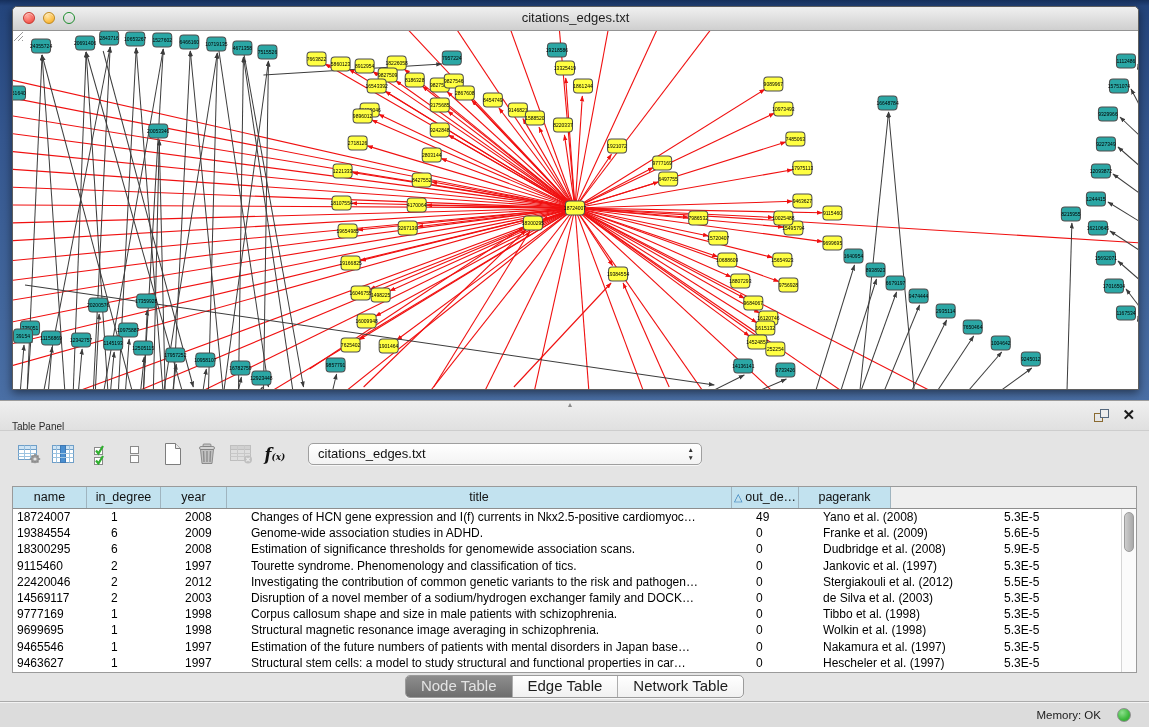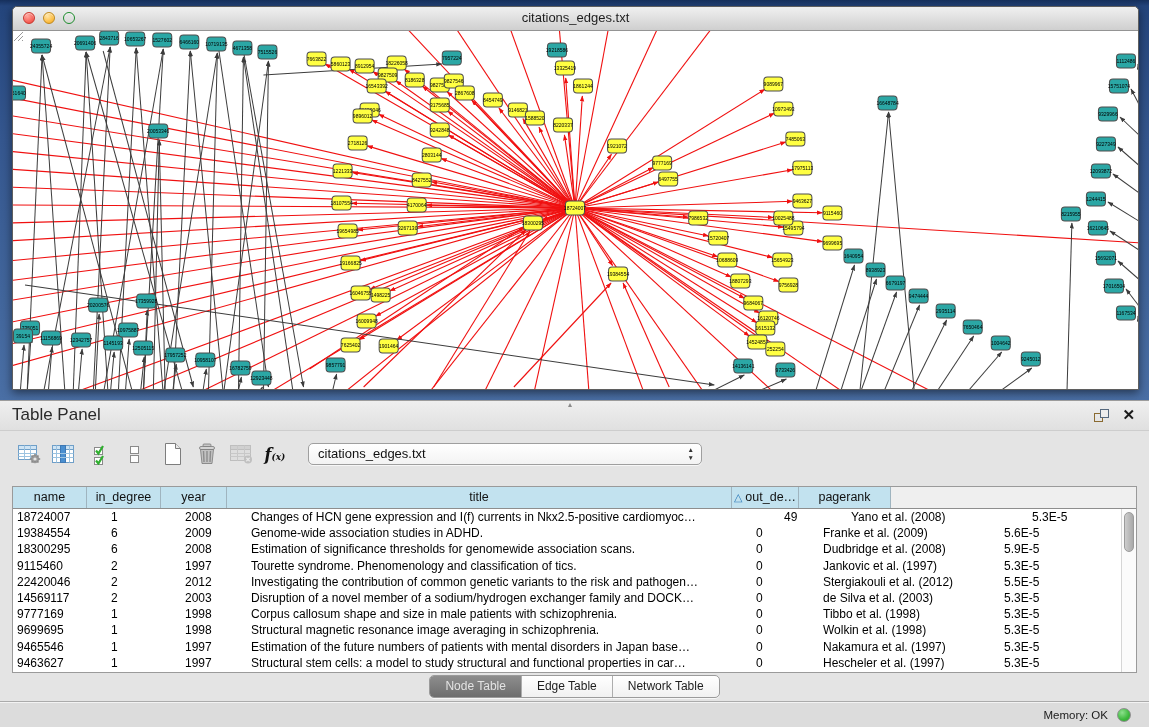--- a/index.html
+++ b/index.html
@@ -13,21 +13,21 @@
   .light.red{background:radial-gradient(circle at 35% 30%,#ffa79e,#f75f57 65%,#da3d33);border:1px solid #c8372e;box-sizing:border-box;}
   .light.yellow{background:radial-gradient(circle at 35% 30%,#ffe6a8,#fdbc40 65%,#df9c23);border:1px solid #c08a1e;box-sizing:border-box;}
   .light.green{background:radial-gradient(circle at 35% 30%,#b2f0b2,#35c649 65%,#23a334;border:1px solid #1d8c2c);border:1px solid #1d8c2c;box-sizing:border-box;}
   .win-title{text-align:center;font-size:13px;color:#1e1e1e;line-height:22px;}
   .graph-area{position:absolute;left:0;top:24px;right:0;bottom:0;background:#fff;overflow:hidden;}
   .graph-area svg{display:block;width:100%;height:100%;}
   .grip{position:absolute;right:1px;bottom:1px;}
   
   .table-panel{position:absolute;top:400px;left:0;width:1149px;height:327px;background:#e4e4e4;border-top:1px solid #9c9c9c;}
   .panel-header{position:relative;height:29px;background:linear-gradient(#efefef,#e0e0e0);border-bottom:1px solid #cdcdcd;}
-  .panel-title{position:absolute;left:12px;top:0;line-height:28px;font-size:17px;color:#2a2a2a;}
+  .panel-title{position:absolute;left:12px;top:12px;line-height:28px;font-size:10px;color:#2a2a2a;}
   .splitter{position:absolute;left:568px;top:1px;width:14px;height:5px;color:#8a8a8a;font-size:8px;line-height:5px;}
   .hdr-icons{position:absolute;right:14px;top:5px;display:flex;gap:12px;align-items:center;}
   .close-x{font-size:15px;font-weight:bold;color:#1a1a1a;line-height:18px;cursor:default;}
   .toolbar{position:absolute;top:37px;left:16px;height:32px;display:flex;align-items:center;}
   .tbtn{width:26px;height:26px;display:flex;align-items:center;justify-content:center;margin-right:8px;background:transparent;border:0;padding:0;}
   .tbtn.gap{margin-right:12px;}
   .fx{font-family:"DejaVu Serif",serif;font-style:italic;font-weight:bold;font-size:16px;color:#111;}
   .fx small{font-size:9px;font-weight:bold;}
   .combo{position:relative;margin-left:12px;width:383px;height:20px;background:linear-gradient(#ffffff,#f3f3f3);border:1px solid #9f9f9f;border-radius:5px;font-size:13px;line-height:20px;padding-left:9px;color:#111;box-shadow:0 1px 0 rgba(255,255,255,.7);}
   .combo .arrows{position:absolute;right:7px;top:2px;font-size:6.5px;line-height:7.5px;color:#333;text-align:center;}
@@ -38,26 +38,26 @@
   .th .tri{color:#2e7ab8;font-size:11px;margin-right:3px;}
   .th.spacer{background:#efefef;border-right:none;flex:1;}
   .tbody{position:absolute;top:22px;left:0;right:16px;bottom:0;}
   .tr{display:flex;height:16.2px;}
   .td{box-sizing:border-box;font-size:12px;line-height:16px;padding:0 4px;white-space:nowrap;overflow:hidden;color:#000;}
   .vscroll{position:absolute;top:22px;right:0;bottom:0;width:15px;background:#fbfbfb;border-left:1px solid #d6d6d6;box-sizing:border-box;}
   .vthumb{position:absolute;top:3px;left:2px;width:10px;height:40px;border-radius:6px;background:linear-gradient(90deg,#cdcdcd,#a9a9a9);border:1px solid #9b9b9b;box-sizing:border-box;}
   
   .tabs-row{position:absolute;top:274px;left:0;width:100%;display:flex;justify-content:center;}
   .tabbar{display:flex;height:21px;border:1px solid #9b9b9b;border-radius:5px;overflow:hidden;background:linear-gradient(#ffffff,#f1f1f1);box-shadow:0 1px 0 rgba(255,255,255,.7);}
-  .tab{padding:0 15px;font-size:12px;line-height:20px;color:#1d1d1d;border-left:1px solid #adadad;}
+  .tab{padding:0 15px;font-size:15px;line-height:20px;color:#1d1d1d;border-left:1px solid #adadad;}
   .tab:first-child{border-left:none;}
   .tab.active{background:linear-gradient(#8d8d8d,#6e6e6e);color:#e3e3e3;border-left:none;}
   
   .statusbar{position:absolute;top:300px;left:0;width:100%;height:27px;background:#dcdcdc;border-top:1px solid #ababab;box-shadow:inset 0 1px 0 #f3f3f3;}
-  .memory{position:absolute;right:41px;top:0;font-size:11.5px;line-height:26px;color:#1c1c1c;}
+  .memory{position:absolute;right:48px;top:0;font-size:11.5px;line-height:26px;color:#1c1c1c;}
   .memdot{position:absolute;right:18px;top:6px;width:14px;height:14px;border-radius:50%;border:1px solid #8e8e8e;box-sizing:border-box;background:radial-gradient(circle at 35% 30%,#8ce08c,#3cb93c 60%,#2e9e2e);}
 </style>
 </head>
 <body>
 
 <div class="app">
 
   <div class="desktop">
     <div class="net-window">
       <div class="titlebar">
@@ -561,21 +561,21 @@
           <div class="th" style="width: 67px;"><span class="tri">△</span>out_de…</div>
           <div class="th" style="width: 92px;">pagerank</div>
           <div class="th spacer"></div>
         </div>
       <div class="tbody" id="tbody">
           <div class="tr">
             <div class="td" style="width: 94px;">18724007</div>
             <div class="td" style="width: 74px;">1</div>
             <div class="td" style="width: 66px;">2008</div>
             <div class="td" style="width: 505px;">Changes of HCN gene expression and I(f) currents in Nkx2.5-positive cardiomyoc…</div>
-            <div class="td" style="width: 67px; margin-left: 28px;">49</div>
+            <div class="td" style="width: 67px;">49</div>
             <div class="td" style="width: 181px;">Yano et al. (2008)</div>
             <div class="td" style="width: 92px;">5.3E-5</div>
           </div>
           <div class="tr">
             <div class="td" style="width: 94px;">19384554</div>
             <div class="td" style="width: 74px;">6</div>
             <div class="td" style="width: 66px;">2009</div>
             <div class="td" style="width: 505px;">Genome-wide association studies in ADHD.</div>
             <div class="td" style="width: 67px;">0</div>
             <div class="td" style="width: 181px;">Franke et al. (2009)</div>

